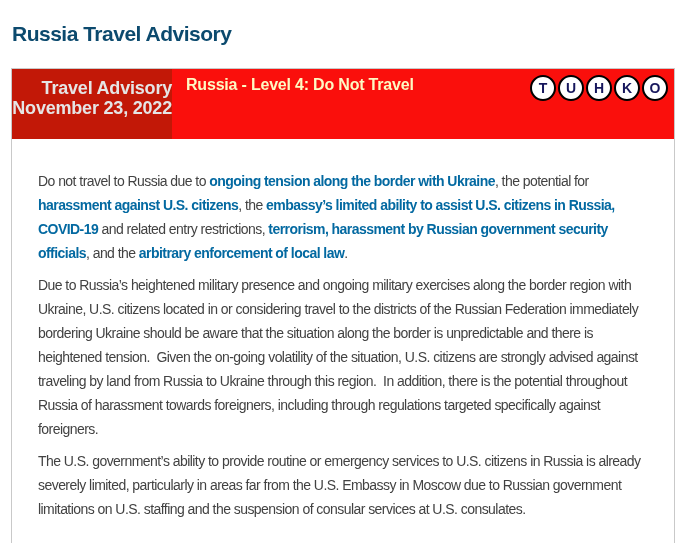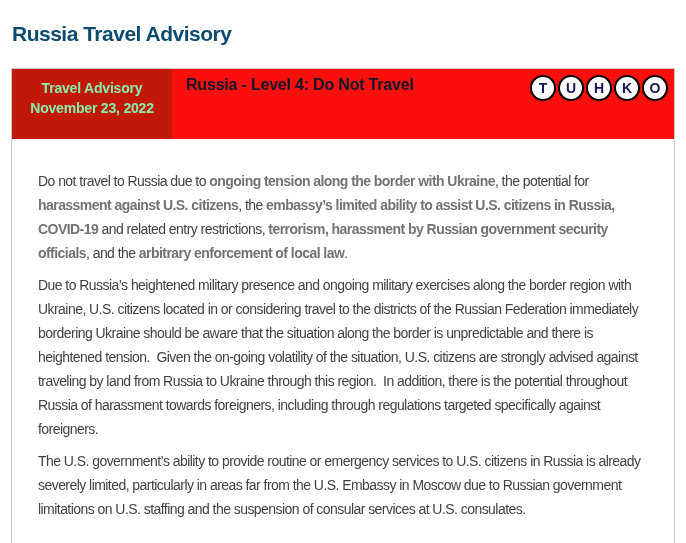--- a/index.html
+++ b/index.html
@@ -28,35 +28,35 @@
     align-items: stretch;
     height: 70px;
     width: 100%;
   }
   .date-box {
     flex: 0 0 160px;
     display: flex;
     flex-direction: column;
     justify-content: flex-start;
     padding-top: 9px;
-    text-align: center;
-    color: #86efac;
+    text-align: right;
+    color: #e5e5e5;
     font-weight: bold;
-    font-size: 14px;
+    font-size: 18px;
     line-height: 20px;
     letter-spacing: -0.2px;
   }
   .banner-main {
     flex: 1 1 auto;
     display: flex;
     align-items: flex-start;
     padding: 6px 6px 0 14px;
   }
   .banner-heading {
-    color: #0f172a;
+    color: #fef9c3;
     font-weight: bold;
     font-size: 16px;
     letter-spacing: -0.2px;
     line-height: 20px;
   }
   .share-row {
     margin-left: auto;
     display: flex;
     gap: 2px;
     padding-top: 0px;
@@ -78,21 +78,21 @@
   .content {
     padding: 30px 26px 0 26px;
   }
   .content p {
     font-size: 14px;
     letter-spacing: -0.55px;
     line-height: 24px;
     color: #424242;
     margin-bottom: 8px;
   }
-  .content p strong { font-weight: bold; color: #737373; }
+  .content p strong { font-weight: bold; color: #0369a1; }
 </style>
 </head>
 <body>
 
 <h1 class="page-title">Russia Travel Advisory</h1>
 
 <div class="advisory-box">
 
   <div class="banner" style="background: rgb(250, 15, 12);">
 

